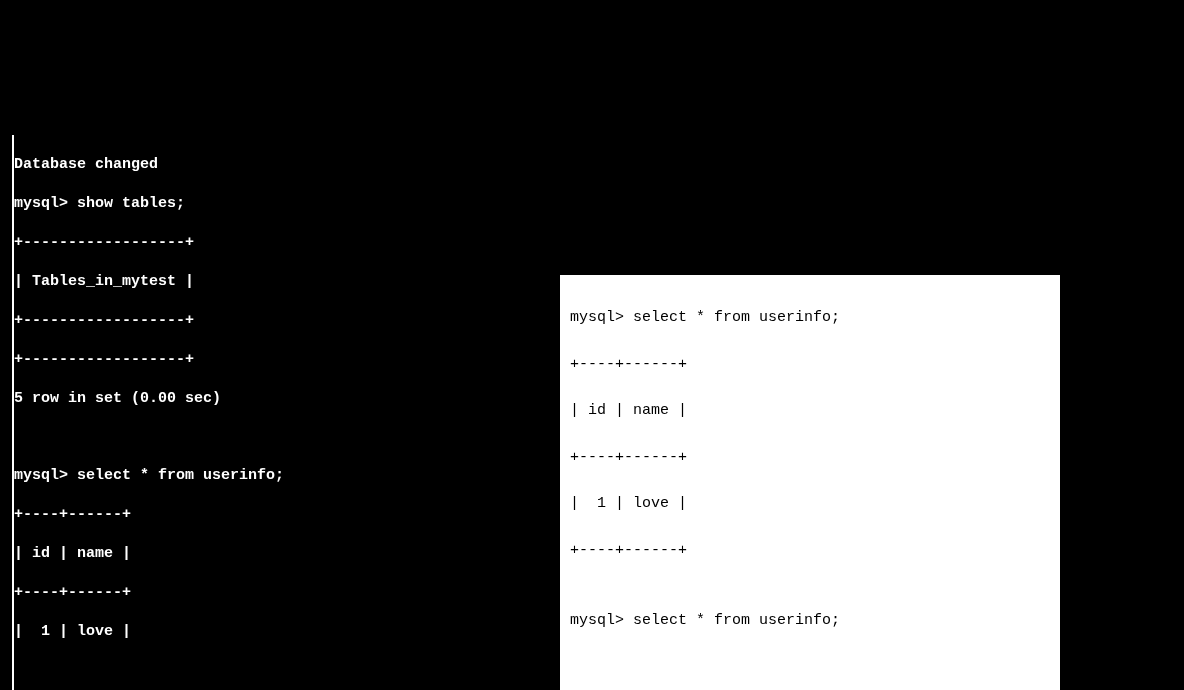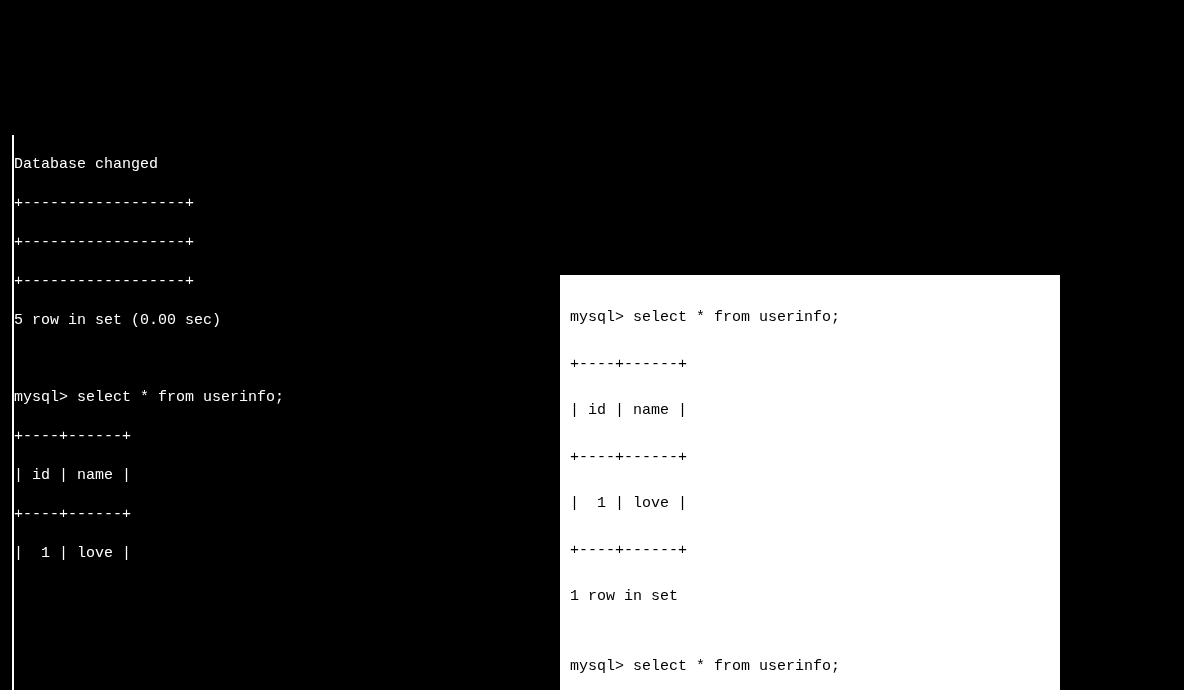--- a/index.html
+++ b/index.html
@@ -21,41 +21,44 @@
       top: 135px;
       left: 12px;
       color: #fff;
       line-height: 1.3;
       white-space: pre;
       border-left: 2px solid #fff;
       padding-left: 0;
     }
     .terminal-left .line {
       min-height: 19px;
+      font-weight: bold;
     }
     .panel-right {
       position: absolute;
       top: 275px;
       left: 560px;
       width: 500px;
       background: #fff;
       color: #000;
       padding: 8px 10px;
       line-height: 1.55;
       white-space: pre;
       font-family: 'Courier New', Consolas, monospace;
       font-size: 15px;
     }
   </style>
 </head>
 <body>
 
 <div class="terminal-left">
 <div class="line">Database changed</div>
+<div class="line">mysql&gt; show tables;</div>
 <div class="line">+------------------+</div>
+<div class="line">| Tables_in_mytest |</div>
 <div class="line">+------------------+</div>
 <div class="line">+------------------+</div>
 <div class="line">5 row in set (0.00 sec)</div>
 <div class="line"></div>
 <div class="line">mysql&gt; select * from userinfo;</div>
 <div class="line">+----+------+</div>
 <div class="line">| id | name |</div>
 <div class="line">+----+------+</div>
 <div class="line">|  1 | love |</div>
 
@@ -74,21 +77,20 @@
 
 </div>
 
 <div class="panel-right">
 <div>mysql&gt; select * from userinfo;</div>
 <div>+----+------+</div>
 <div>| id | name |</div>
 <div>+----+------+</div>
 <div>|  1 | love |</div>
 <div>+----+------+</div>
-<div>1 row in set</div>
 <div></div>
 <div>mysql&gt; select * from userinfo;</div>
 
 
 
 
 
 
 </div>
 

